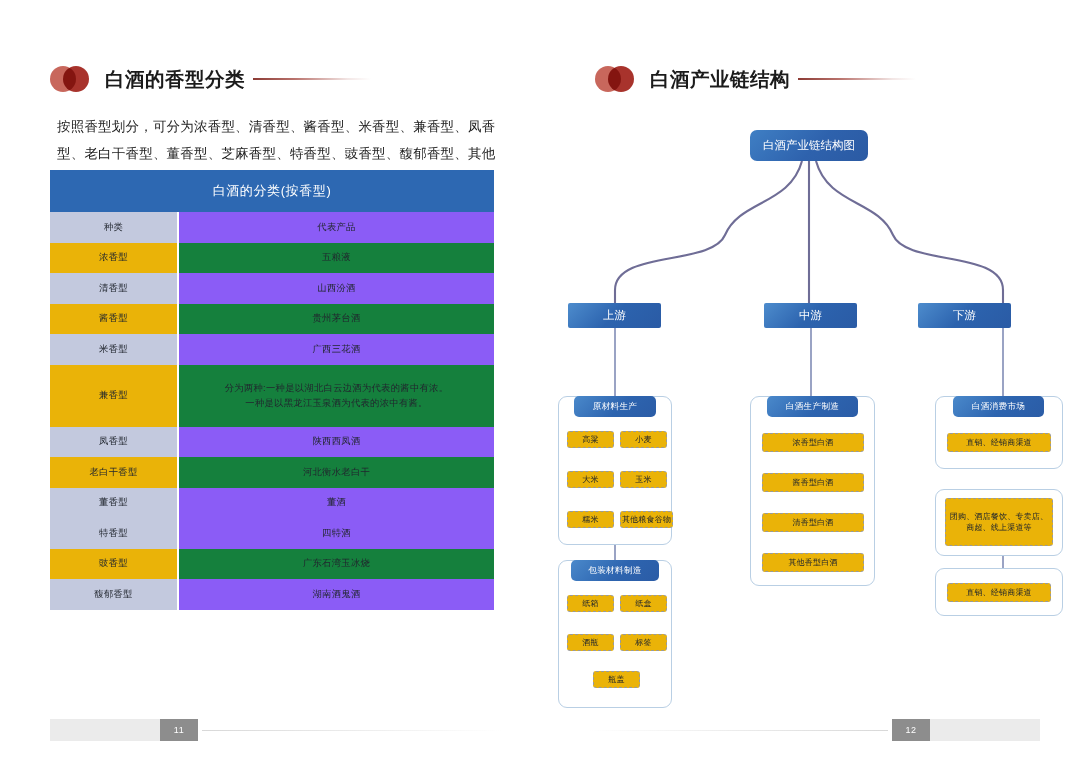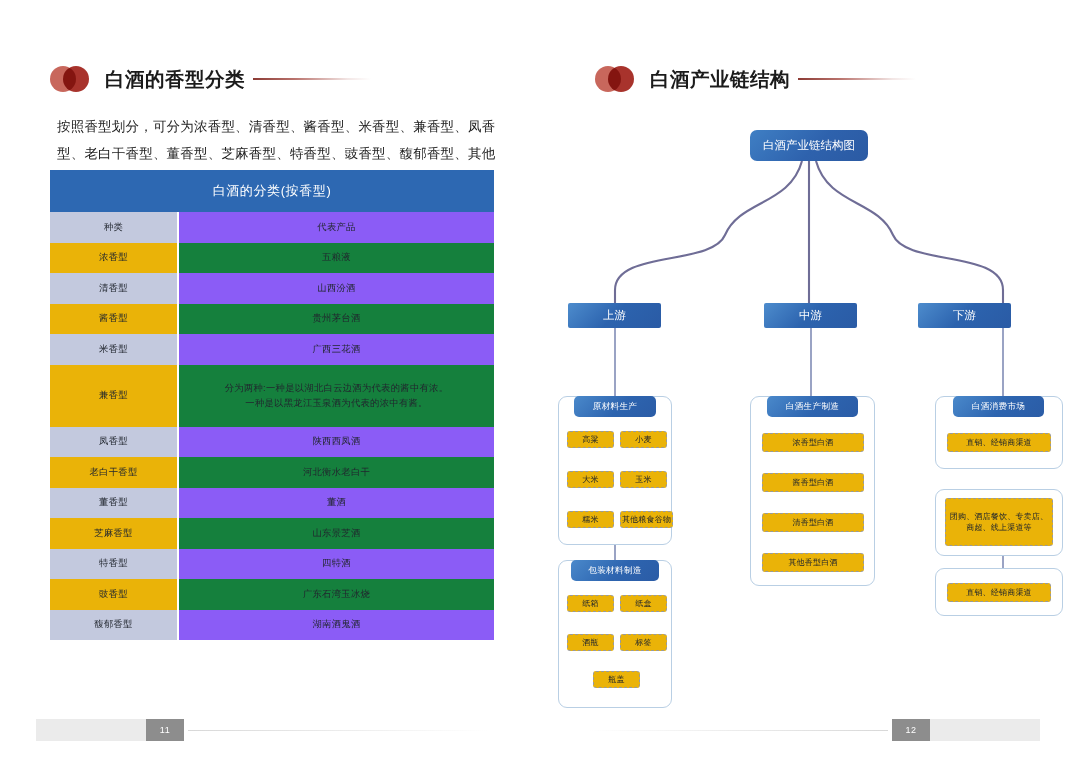--- a/index.html
+++ b/index.html
@@ -37,21 +37,21 @@
   .tbl tr.dark td{background:#c3c9de;}
   .tbl tr.dark td.rgt{background:#8b5cf6;}
   .tbl tr.light td{background:#eab308;}
   .tbl tr.light td.rgt{background:#15803d;text-align:center;}
   .tbl td.lft{border-right:2px solid #ffffff;}
   .tbl tr.tall{height:62px;}
   .tbl td .two-line{line-height:15px;}
 
   
   .footer{position:absolute;bottom:22px;height:22px;display:flex;align-items:center;}
-  .footer.left{left:36px;width:452px;}
+  .footer.left{left:50px;width:452px;}
   .footer.right{right:40px;width:452px;justify-content:space-between;}
   .fbar{width:110px;height:22px;background:#ebebeb;}
   .fnum{width:38px;height:22px;background:#8d8d8d;color:#ffffff;font-size:9px;
     display:flex;align-items:center;justify-content:center;letter-spacing:.5px;}
   .fline{flex:1;height:1px;position:relative;}
   .fline.l{background:linear-gradient(to right,#d8d8d8 0%,rgba(216,216,216,0) 100%);margin-left:4px;}
   .fline.r{background:linear-gradient(to left,#d8d8d8 0%,rgba(216,216,216,0) 100%);margin-right:4px;}
 
   
   .diagram{position:absolute;left:0;top:0;width:540px;height:763px;}
@@ -137,24 +137,20 @@
         <td class="lft">凤香型</td>
         <td class="rgt">陕西西凤酒</td>
       </tr>
       <tr class="light">
         <td class="lft">老白干香型</td>
         <td class="rgt">河北衡水老白干</td>
       </tr>
       <tr class="dark">
         <td class="lft">董香型</td>
         <td class="rgt">董酒</td>
-      </tr>
-      <tr class="light">
-        <td class="lft">芝麻香型</td>
-        <td class="rgt">山东景芝酒</td>
       </tr>
       <tr class="dark">
         <td class="lft">特香型</td>
         <td class="rgt">四特酒</td>
       </tr>
       <tr class="light">
         <td class="lft">豉香型</td>
         <td class="rgt">广东石湾玉冰烧</td>
       </tr>
       <tr class="dark">

